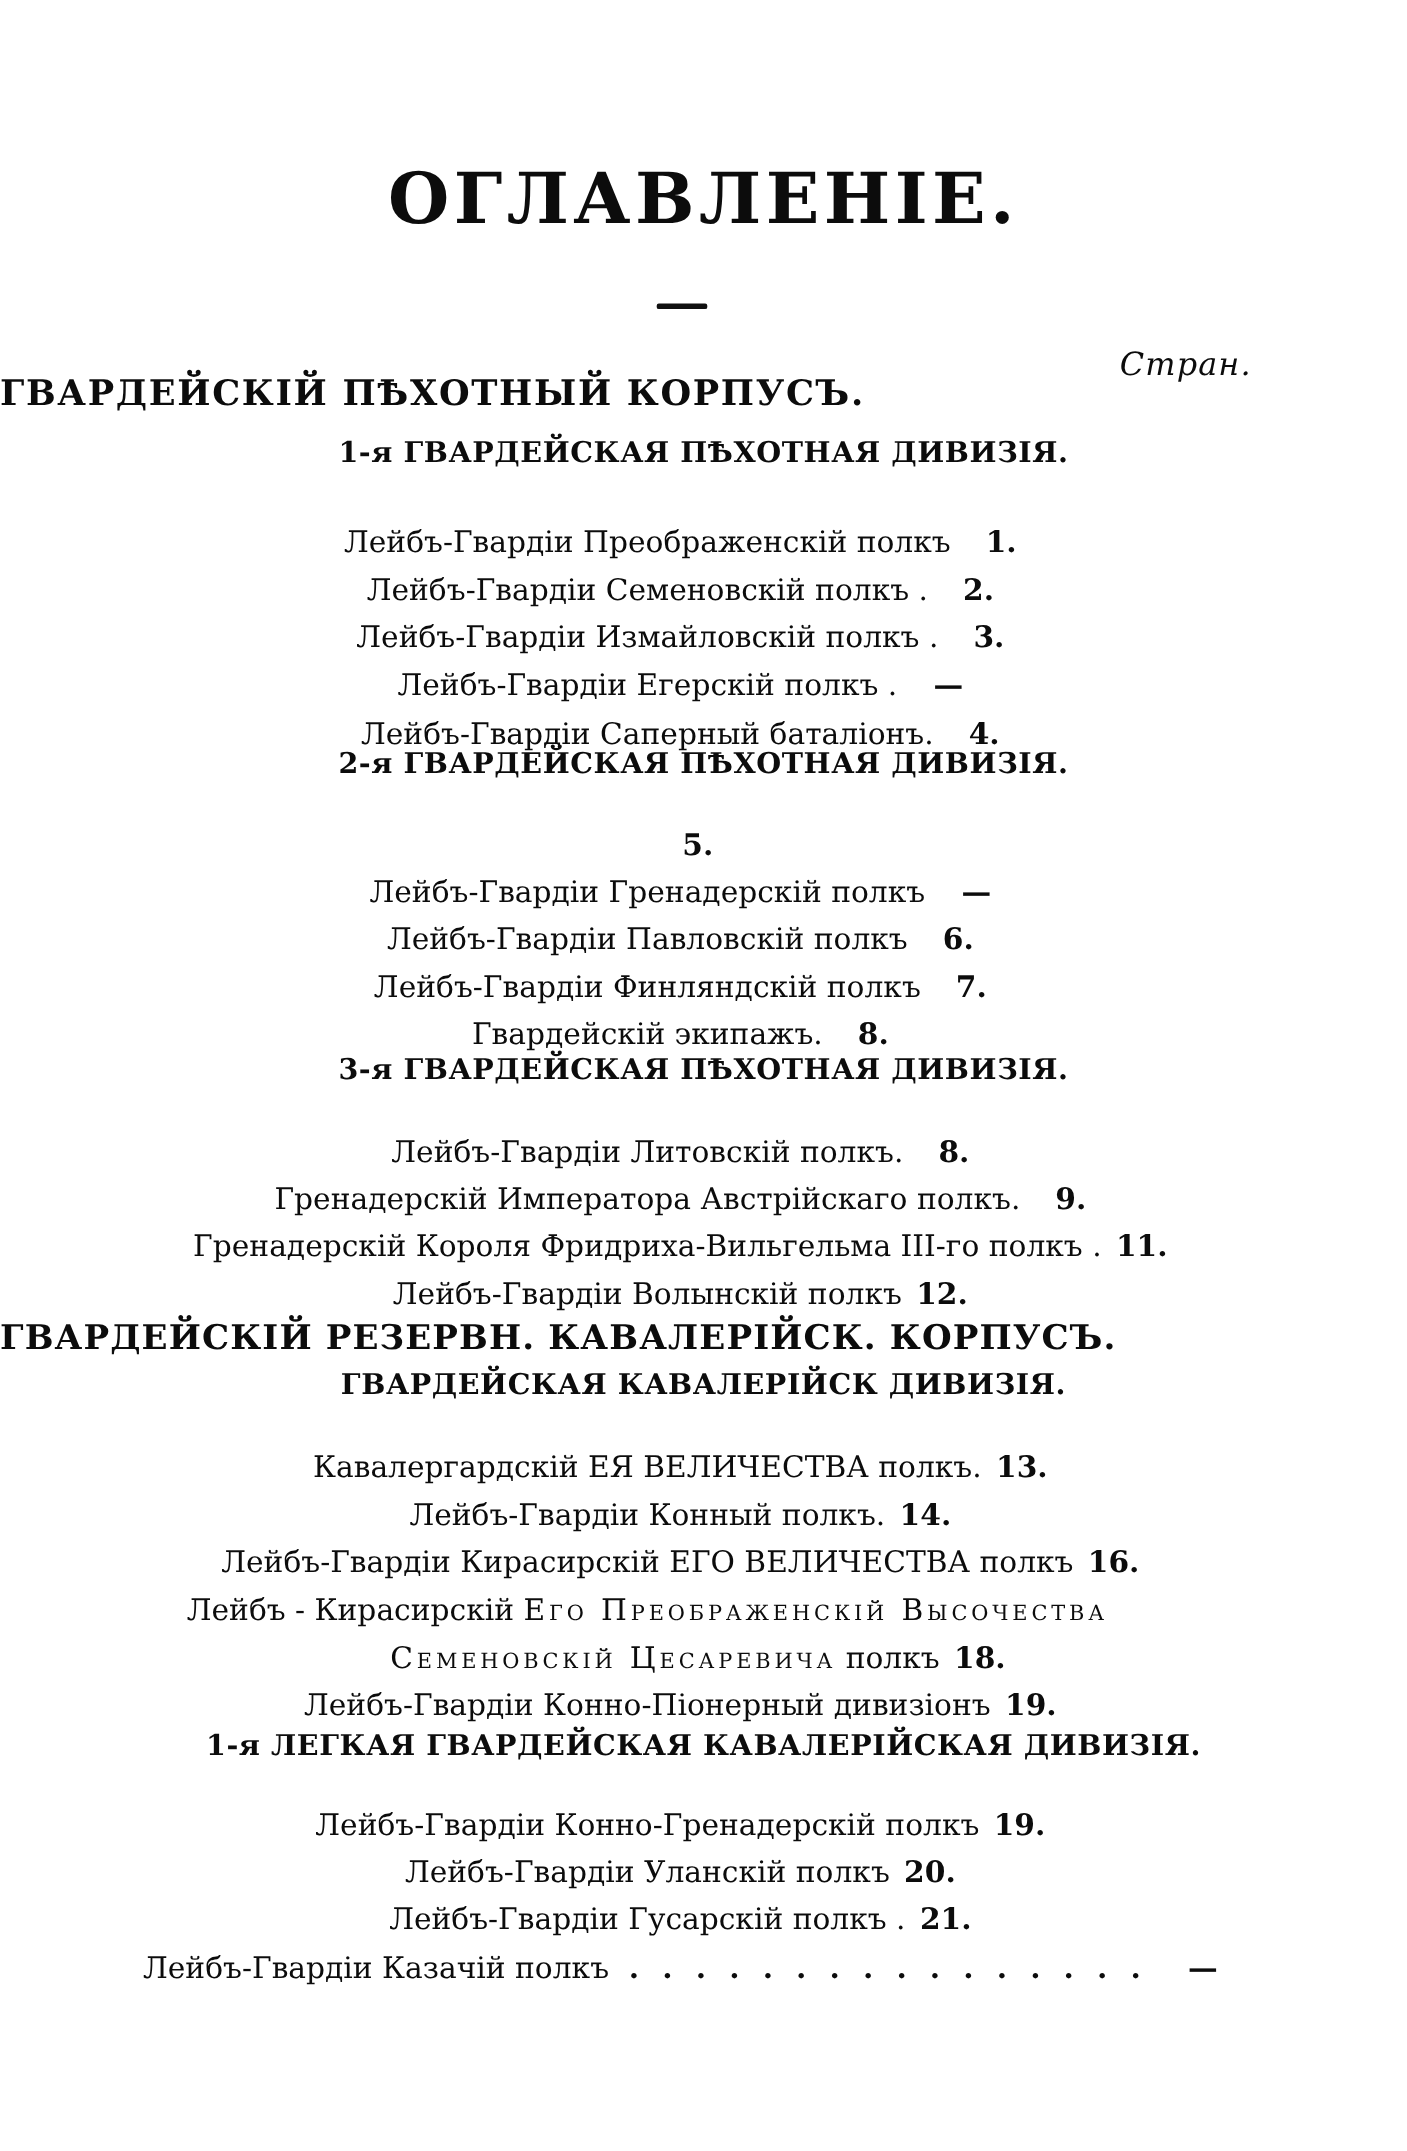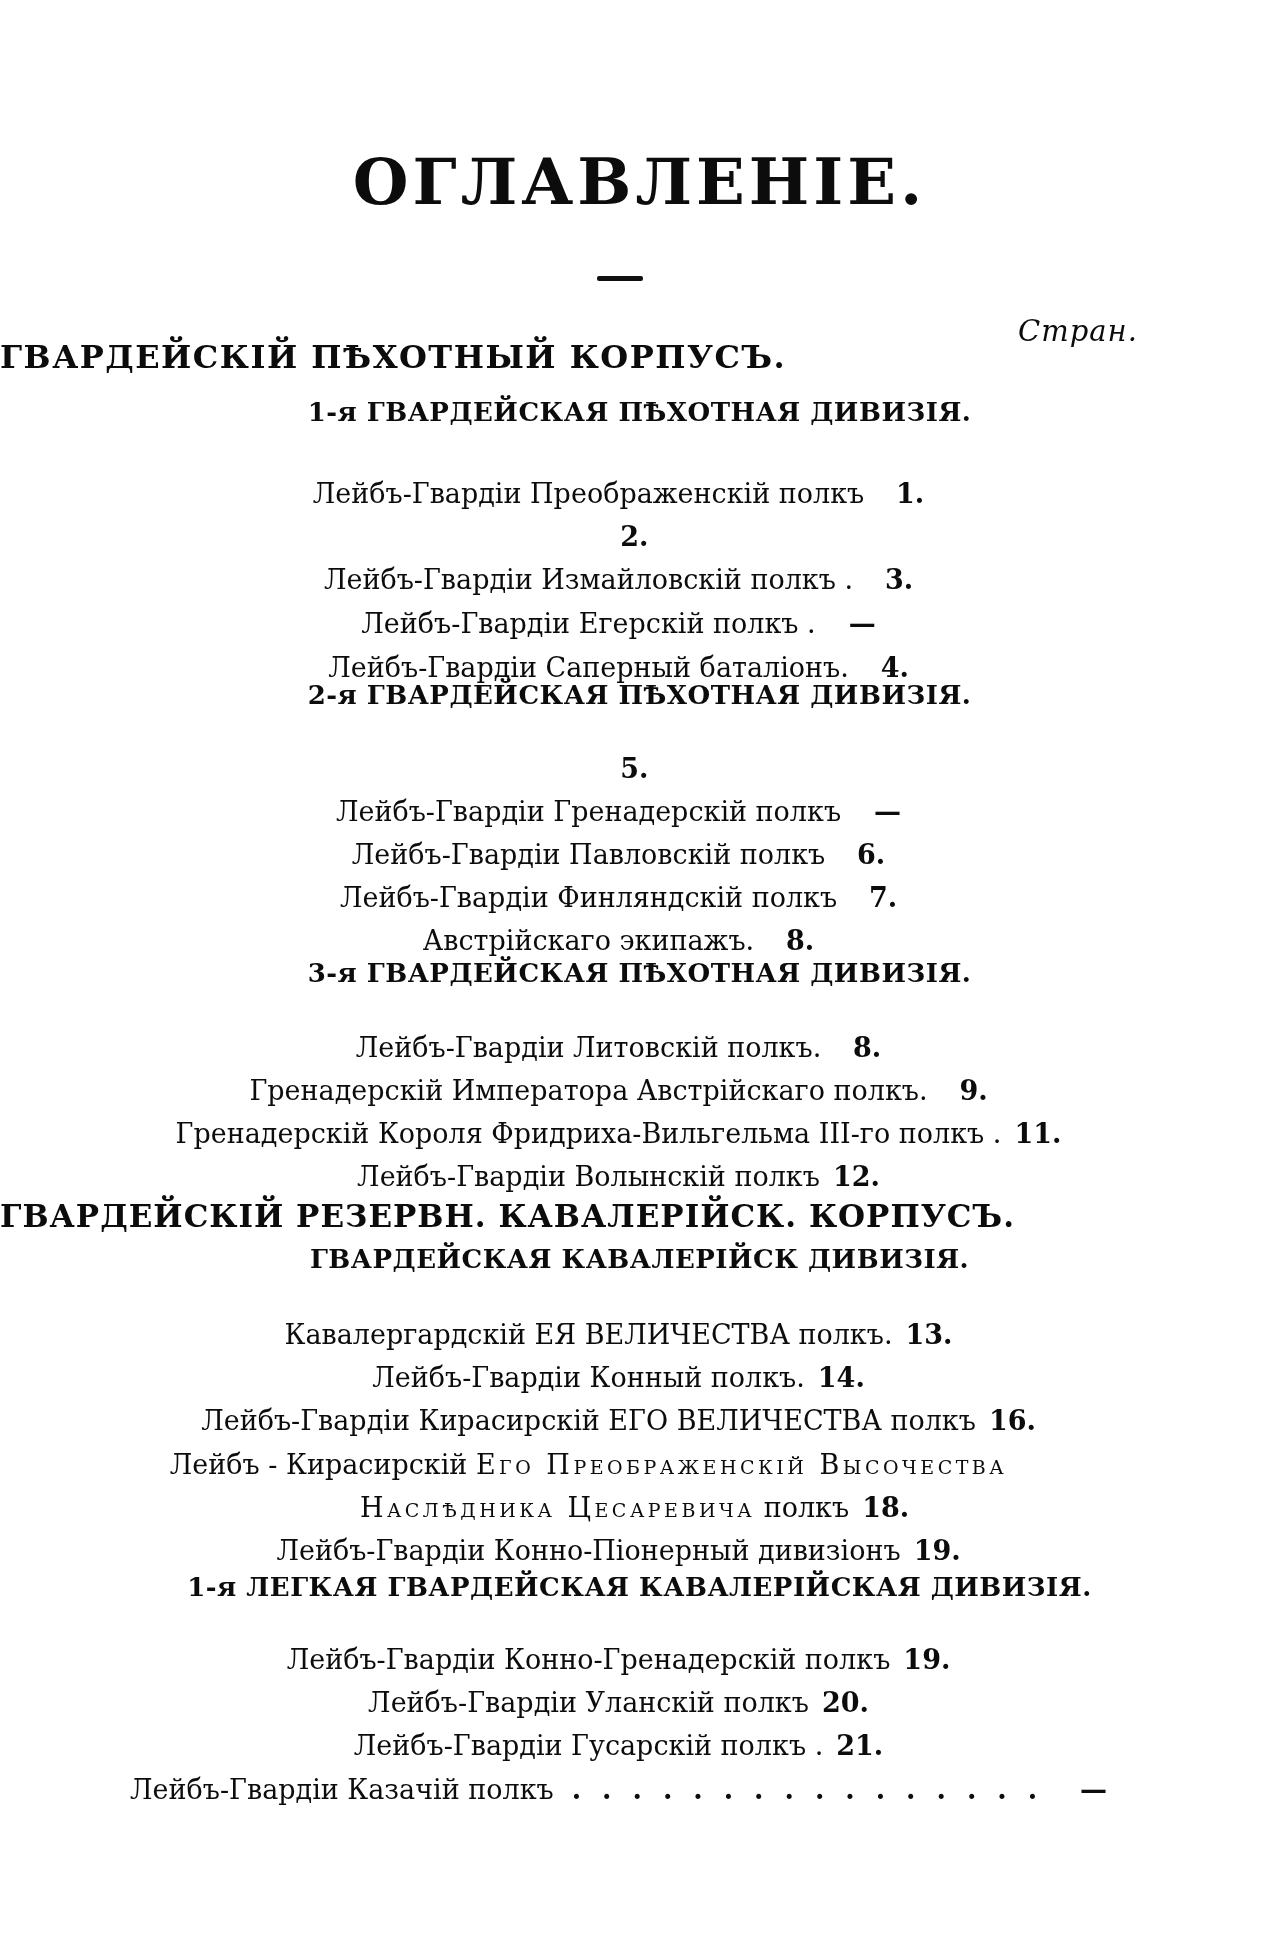--- a/index.html
+++ b/index.html
@@ -87,20 +87,21 @@
 
 <div class="abs corps-heading corps-1">ГВАРДЕЙСКІЙ ПѢХОТНЫЙ КОРПУСЪ.</div>
 
 <div class="abs division-heading" style="top:398px">1-я ГВАРДЕЙСКАЯ ПѢХОТНАЯ ДИВИЗІЯ.</div>
 
 <div class="abs toc-row" style="top:456px">
   <span class="label">Лейбъ-Гвардіи Преображенскій полкъ</span>
   <span class="page">1.</span>
 </div>
 <div class="abs toc-row" style="top:499px">
+  <span class="label">Лейбъ-Гвардіи Семеновскій полкъ .</span>
   <span class="page">2.</span>
 </div>
 <div class="abs toc-row" style="top:542px">
   <span class="label">Лейбъ-Гвардіи Измайловскій полкъ .</span>
   <span class="page">3.</span>
 </div>
 <div class="abs toc-row" style="top:586px">
   <span class="label">Лейбъ-Гвардіи Егерскій полкъ .</span>
   <span class="page">—</span>
 </div>
@@ -120,21 +121,21 @@
 </div>
 <div class="abs toc-row" style="top:817px">
   <span class="label">Лейбъ-Гвардіи Павловскій полкъ</span>
   <span class="page">6.</span>
 </div>
 <div class="abs toc-row" style="top:860px">
   <span class="label">Лейбъ-Гвардіи Финляндскій полкъ</span>
   <span class="page">7.</span>
 </div>
 <div class="abs toc-row" style="top:903px">
-  <span class="label">Австрійскаго экипажъ.</span>
+  <span class="label">Гвардейскій экипажъ.</span>
   <span class="page">8.</span>
 </div>
 
 <div class="abs division-heading" style="top:959px">3-я ГВАРДЕЙСКАЯ ПѢХОТНАЯ ДИВИЗІЯ.</div>
 
 <div class="abs toc-row" style="top:1010px">
   <span class="label">Лейбъ-Гвардіи Литовскій полкъ.</span>
   <span class="page">8.</span>
 </div>
 <div class="abs toc-row" style="top:1053px">
@@ -164,21 +165,21 @@
 </div>
 <div class="abs toc-row" style="top:1383px">
   <span class="label">Лейбъ-Гвардіи Кирасирскій ЕГО ВЕЛИЧЕСТВА полкъ</span>
   <span class="page">16.</span>
 </div>
 <div class="abs toc-row" style="top:1427px">
   <span class="label"><span>Лейбъ - Кирасирскій </span><span class="sc">Его Преображенскій Высочества</span></span>
   <span class="page"></span>
 </div>
 <div class="abs toc-row" style="top:1470px">
-  <span class="label indent"><span class="sc">Наслѣдника Цесаревича</span><span> полкъ</span></span>
+  <span class="label indent"><span class="sc">Семеновскій Цесаревича</span><span> полкъ</span></span>
   <span class="page">18.</span>
 </div>
 <div class="abs toc-row" style="top:1513px">
   <span class="label">Лейбъ-Гвардіи Конно-Піонерный дивизіонъ</span>
   <span class="page">19.</span>
 </div>
 
 <div class="abs division-heading" style="top:1573px">1-я ЛЕГКАЯ ГВАРДЕЙСКАЯ КАВАЛЕРІЙСКАЯ ДИВИЗІЯ.</div>
 
 <div class="abs toc-row" style="top:1622px">

